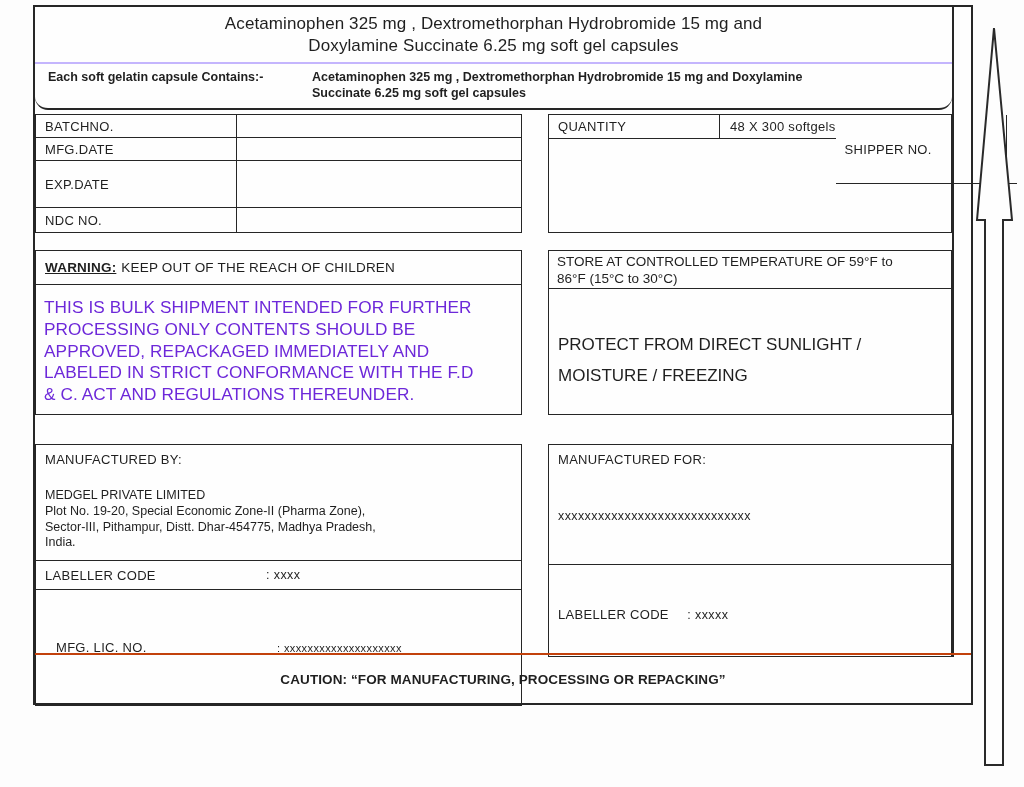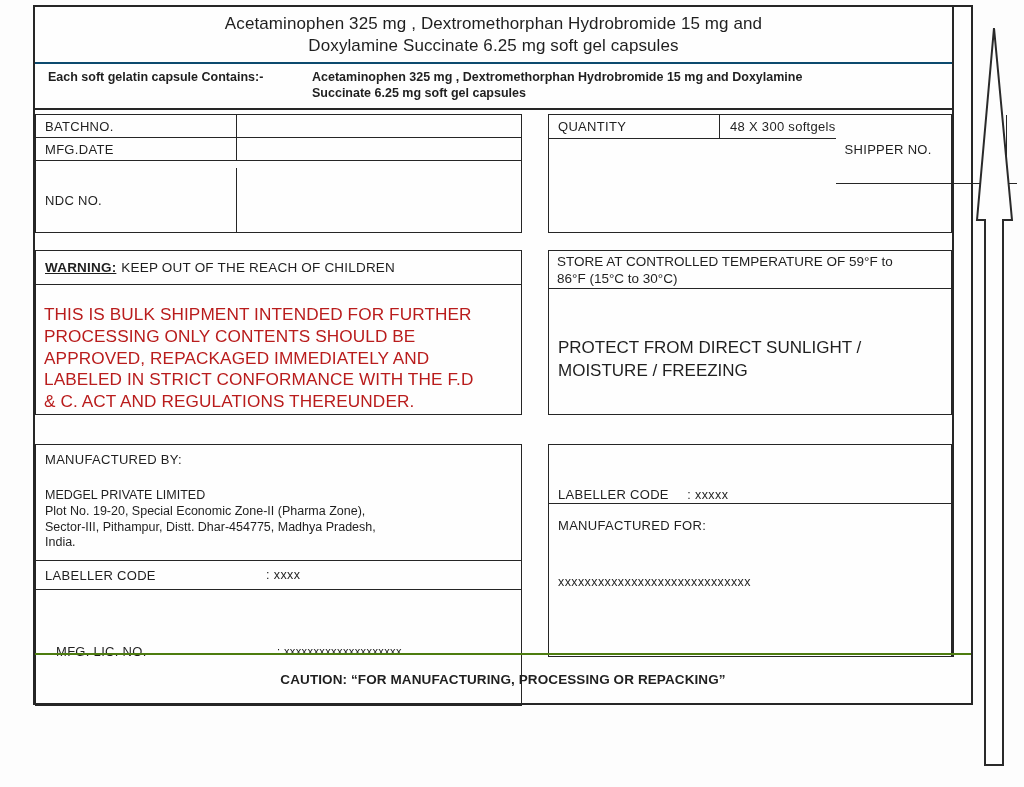--- a/index.html
+++ b/index.html
@@ -10,72 +10,72 @@
   .frame{
     position:absolute;left:33px;top:5px;width:940px;height:700px;
     border:2px solid #262626;box-sizing:border-box;background:#fefefe;
   }
   .content{
     position:absolute;left:0;top:0;width:919px;height:650px;
     border-right:2px solid #262626;box-sizing:border-box;
   }
   .title-row{
     position:absolute;left:0;top:0;width:100%;height:57px;box-sizing:border-box;
-    border-bottom:2px solid #0c4a6e;display:flex;flex-direction:column;
+    border-bottom:2px solid #c4b5fd;display:flex;flex-direction:column;
     justify-content:center;text-align:center;font-size:17px;line-height:22px;letter-spacing:.1px;
   }
   .contains-row{
     position:absolute;left:0;top:57px;width:100%;height:46px;box-sizing:border-box;
     border-bottom:2px solid #262626;display:flex;font-weight:700;font-size:12.5px;
-    line-height:16px;padding:5px 0 0 13px;
+    line-height:16px;padding:5px 0 0 13px;border-radius:13px;
   }
   .contains-row .c-label{width:264px;flex:none;}
   .contains-row .c-text{white-space:pre-line;}
   .tbl{position:absolute;border:1.5px solid #262626;box-sizing:border-box;}
   .trow{display:flex;border-bottom:1.5px solid #262626;box-sizing:border-box;align-items:center;}
-  .trow:last-child{border-bottom:none;flex:1;margin-top:7px;}
+  .trow:last-child{border-bottom:none;flex:1;}
   .lblcol{height:100%;display:flex;align-items:center;border-right:1.5px solid #262626;
     box-sizing:border-box;padding-left:9px;flex:none;}
   .valcol{flex:1;padding-left:10px;font-size:13px;letter-spacing:.3px;}
   .flabel{font-size:13px;letter-spacing:.3px;}
   .tbl-batch-left{left:0;top:107px;width:487px;height:119px;display:flex;flex-direction:column;}
   .tbl-batch-left .lblcol{width:201px;}
   .tbl-batch-right{left:513px;top:107px;width:404px;height:119px;display:flex;flex-direction:row;}
   .tbl-batch-right .lblcol{width:171px;}
   .r-h23{height:23px;flex:none;}
   .r-h24{height:24px;flex:none;}
   .r-h47{height:47px;flex:none;}
   .r-h69{height:69px;flex:none;}
   .tbl-warn-left{left:0;top:243px;width:487px;height:165px;display:flex;flex-direction:column;}
   .warn-head{height:34px;flex:none;padding-left:9px;font-size:13.5px;letter-spacing:.2px;}
   .warn-head .wu{font-weight:700;text-decoration:underline;margin-right:5px;}
   .bulk-text{display:block;padding:12px 8px 0 8px;font-size:17.2px;line-height:21.8px;
-    white-space:pre-line;letter-spacing:.1px;color:#b91c1c;}
+    white-space:pre-line;letter-spacing:.1px;color:#6d28d9;}
   .tbl-warn-right{left:513px;top:243px;width:404px;height:165px;display:flex;flex-direction:column;}
   .store-cell{height:38px;flex:none;display:block;padding:3px 6px 0 8px;font-size:13.5px;
     line-height:16.5px;white-space:pre-line;}
-  .protect-cell{display:block;padding:40px 8px 0 9px;font-size:17px;line-height:23px;white-space:pre-line;}
+  .protect-cell{display:block;padding:40px 8px 0 9px;font-size:17px;line-height:31px;white-space:pre-line;}
   .tbl-mfg-left{left:0;top:437px;width:487px;height:262px;display:flex;flex-direction:column;}
   .mfgby-cell{height:116px;flex:none;display:block;padding:7px 10px 0 9px;}
   .mfg-addr{margin-top:21px;font-size:12.5px;line-height:15.8px;white-space:pre-line;}
   .code-row{height:29px;flex:none;padding-left:9px;}
   .code-row .k{width:221px;flex:none;font-size:13px;letter-spacing:.3px;}
   .code-row .v{font-size:12.5px;letter-spacing:.4px;}
   .lic-row{padding-left:20px;}
   .lic-row .k{width:221px;flex:none;font-size:13px;letter-spacing:.3px;}
   .lic-row .v{font-size:11px;letter-spacing:.4px;}
   .tbl-mfg-right{left:513px;top:437px;width:404px;height:213px;display:flex;flex-direction:column;}
   .mfgfor-cell{height:120px;flex:none;display:block;padding:7px 8px 0 9px;}
   .mfgfor-val{margin-top:42px;font-size:12.5px;letter-spacing:.4px;}
   .rlab-cell{display:block;padding:40px 0 0 9px;}
   .rlab-cell .k{font-size:13px;letter-spacing:.3px;}
   .rlab-cell .v{font-size:12.5px;letter-spacing:.4px;margin-left:14px;}
   .caution-row{
     position:absolute;left:0;bottom:0;width:100%;height:50px;box-sizing:border-box;
-    border-top:2px solid #4d7c0f;display:flex;align-items:center;justify-content:center;
+    border-top:2px solid #c2410c;display:flex;align-items:center;justify-content:center;
     font-weight:700;font-size:13.5px;letter-spacing:.1px;
   }
   .up-arrow{position:absolute;left:966px;top:16px;width:56px;height:756px;}
 </style>
 </head>
 <body>
 
 <div class="frame">
   <div class="content">
 
@@ -90,20 +90,24 @@
 Succinate 6.25 mg soft gel capsules</div>
     </div>
 
     <div class="tbl tbl-batch-left">
       <div class="trow r-h23">
         <div class="lblcol flabel">BATCHNO.</div>
         <div class="valcol"></div>
       </div>
       <div class="trow r-h23">
         <div class="lblcol flabel">MFG.DATE</div>
+        <div class="valcol"></div>
+      </div>
+      <div class="trow r-h47">
+        <div class="lblcol flabel">EXP.DATE</div>
         <div class="valcol"></div>
       </div>
       <div class="trow">
         <div class="lblcol flabel">NDC NO.</div>
       </div>
     </div>
 
     <div class="tbl tbl-batch-right">
       <div class="trow r-h24">
         <div class="lblcol flabel">QUANTITY</div>
@@ -150,27 +154,27 @@
         <span class="k">LABELLER CODE</span>
         <span class="v">:  xxxx</span>
       </div>
       <div class="trow lic-row">
         <span class="k">MFG. LIC. NO.</span>
         <span class="v">:  xxxxxxxxxxxxxxxxxxxx</span>
       </div>
     </div>
 
     <div class="tbl tbl-mfg-right">
+      <div class="trow mfgfor-cell">
+        <div class="flabel">MANUFACTURED FOR:</div>
+        <div class="mfgfor-val">xxxxxxxxxxxxxxxxxxxxxxxxxxxxx</div>
+      </div>
       <div class="trow rlab-cell">
         <span class="k">LABELLER CODE</span>
         <span class="v">:  xxxxx</span>
-      </div>
-      <div class="trow mfgfor-cell">
-        <div class="flabel">MANUFACTURED FOR:</div>
-        <div class="mfgfor-val">xxxxxxxxxxxxxxxxxxxxxxxxxxxxx</div>
       </div>
     </div>
 
   </div>
 
   <div class="caution-row">CAUTION: “FOR MANUFACTURING, PROCESSING OR REPACKING”</div>
 </div>
 
 <svg class="up-arrow" viewBox="0 0 56 756" xmlns="http://www.w3.org/2000/svg">
   <polygon points="28,12 46,204 37,204 37,749 19,749 19,204 11,204" fill="#fefefe" stroke="#2a2a2a" stroke-width="2" stroke-linejoin="miter"></polygon>

